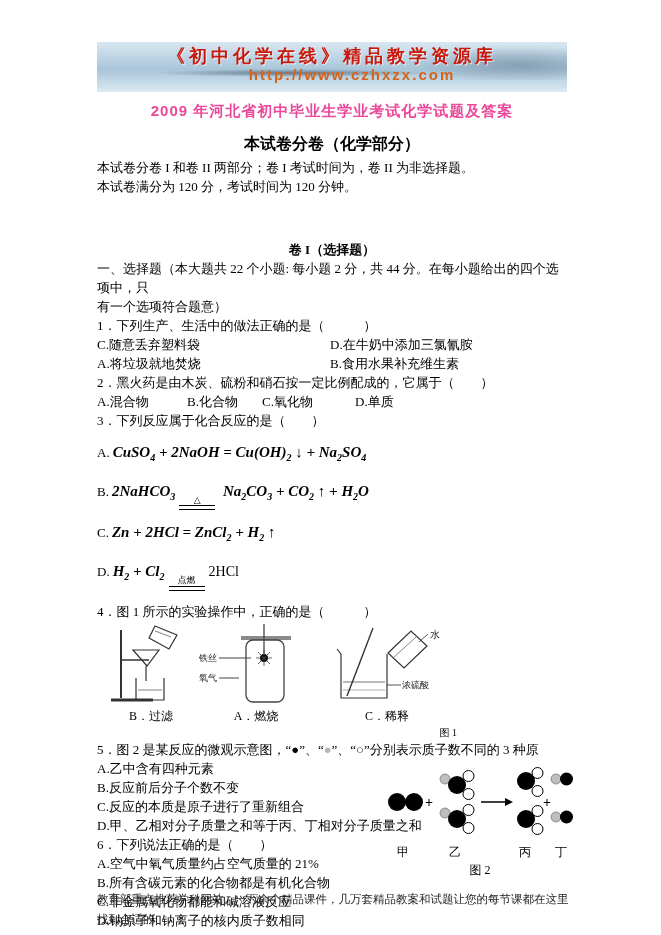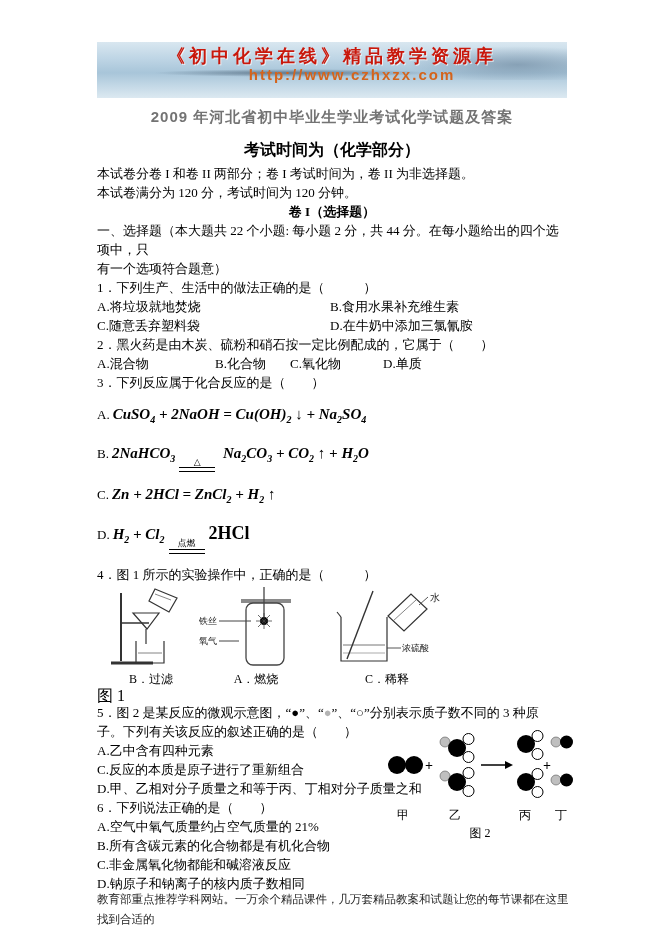--- a/index.html
+++ b/index.html
@@ -1,62 +1,62 @@
 <!DOCTYPE html>
 <html><head>
 <meta charset="utf-8">
 <style>
   html,body{margin:0;padding:0;background:#ffffff;}
   .page{position:relative;width:661px;height:935px;background:#fff;overflow:hidden;
         font-family:"Liberation Serif","DejaVu Serif",serif;color:#000;}
   .content{position:absolute;left:97px;top:0;width:470px;}
 
   
-  .banner{margin-top:42px;height:56px;position:relative;overflow:hidden;
+  .banner{margin-top:42px;height:50px;position:relative;overflow:hidden;
           background:linear-gradient(180deg,#d9e7f0 0%,#bed5e5 30%,#a8c5d9 55%,#c3d8e6 78%,#dce9f1 100%);}
   .banner::before{content:"";position:absolute;right:-10px;top:4px;width:170px;height:34px;
           background:radial-gradient(ellipse at 65% 55%, rgba(120,146,168,.75) 0%, rgba(120,146,168,0) 70%);}
   .banner::after{content:"";position:absolute;left:55px;top:27px;width:280px;height:8px;
           background:radial-gradient(ellipse, rgba(35,55,75,.55) 0%, rgba(35,55,75,0) 70%);}
   .banner-title{position:relative;z-index:2;text-align:center;color:#c9180c;font-weight:bold;
           font-size:18px;letter-spacing:4px;margin:0;padding-top:5px;line-height:1.1;
           text-shadow:1px 1px 0 rgba(255,255,255,.7);}
   .banner-url{position:relative;z-index:2;text-align:center;color:#d4641c;font-weight:bold;
           font-size:15px;letter-spacing:2px;line-height:1.1;
           font-family:"Liberation Sans",sans-serif;padding-left:40px;}
 
-  .doc-title{margin:9px 0 0;text-align:center;color:#737373;font-weight:bold;font-size:15px;
+  .doc-title{margin:9px 0 0;text-align:center;color:#ec4899;font-weight:bold;font-size:15px;
           letter-spacing:1px;font-family:"Liberation Sans",sans-serif;line-height:19px;}
 
   .paper-title{margin:14px 0 4px;font-size:16px;font-weight:bold;text-align:center;line-height:20px;}
   .line{font-size:13px;line-height:19px;white-space:pre-wrap;}
-  .bold{font-weight:bold;}
+  .bold{font-weight:bold;margin-top:44px;}
   .center{text-align:center;}
 
   .c1{display:inline-block;width:233px;}
   .w90{display:inline-block;width:90px;}
-  .w75{display:inline-block;width:75px;margin-left:28px;}
+  .w75{display:inline-block;width:75px;}
   .w93{display:inline-block;width:93px;}
 
   
   .eq{font-size:15px;line-height:22px;margin:11px 0;font-weight:bold;font-style:italic;white-space:pre-wrap;}
   .eq .lbl{font-style:normal;font-weight:normal;font-size:13px;margin-right:3px;}
   .eq sub{font-size:10px;}
-  .upright{font-style:normal;font-weight:bold;font-size:18px;margin-top:8px;}
+  .upright{font-style:normal;font-weight:normal;font-size:14px;margin-top:8px;}
   .overeq{display:inline-flex;flex-direction:column;align-items:center;vertical-align:-7px;margin:0 4px;}
   .overeq .cond{font-size:9px;font-style:normal;font-weight:normal;line-height:1.15;letter-spacing:0;}
   .overeq .dl{width:36px;height:3px;border-top:1.6px solid #000;border-bottom:1.6px solid #000;}
   .dl34{width:34px;}
 
   
   .fig1{margin-top:3px;}
   .figrow{display:flex;align-items:flex-end;}
   .figitem{text-align:center;}
   .figlab{font-size:12px;line-height:15px;margin-top:1px;}
-  .figcap{width:360px;text-align:left;font-size:16px;line-height:15px;margin-top:1px;}
+  .figcap{width:360px;text-align:right;font-size:10px;line-height:15px;margin-top:1px;}
   .fig1 svg{display:block;margin:0 auto;}
   .svgtext{font-size:9px;font-family:"Liberation Serif",serif;fill:#222;}
 
   
   .q56{position:relative;}
   .sym-gray{color:#b4b4b4;}
   .fig2{position:absolute;left:288px;top:24px;width:190px;}
   .fig2-labels{position:relative;height:15px;font-size:12px;}
   .fig2-labels span{position:absolute;top:0;}
   .f2l1{left:12px;} .f2l2{left:64px;} .f2l3{left:134px;} .f2l4{left:170px;}
@@ -71,30 +71,30 @@
 <div class="page">
   <div class="content">
 
     <div class="banner">
       <div class="banner-title">《初中化学在线》精品教学资源库</div>
       <div class="banner-url">http://www.czhxzx.com</div>
     </div>
 
     <div class="doc-title">2009 年河北省初中毕业生学业考试化学试题及答案</div>
 
-    <div class="paper-title">考试时间为（化学部分）</div>
+    <div class="paper-title">本试卷分卷（化学部分）</div>
     <div class="line">本试卷分卷 I 和卷 II 两部分；卷 I 考试时间为，卷 II 为非选择题。</div>
     <div class="line">本试卷满分为 120 分，考试时间为 120 分钟。</div>
     <div class="line bold center">卷 I（选择题）</div>
     <div class="line">一、选择题（本大题共 22 个小题: 每小题 2 分，共 44 分。在每小题给出的四个选项中，只</div>
     <div class="line">有一个选项符合题意）</div>
 
     <div class="line">1．下列生产、生活中的做法正确的是（　　　）</div>
+    <div class="line"><span class="c1">C.随意丢弃塑料袋</span><span>D.在牛奶中添加三氯氰胺</span></div>
     <div class="line"><span class="c1">A.将垃圾就地焚烧</span><span>B.食用水果补充维生素</span></div>
-    <div class="line"><span class="c1">C.随意丢弃塑料袋</span><span>D.在牛奶中添加三氯氰胺</span></div>
 
     <div class="line">2．黑火药是由木炭、硫粉和硝石按一定比例配成的，它属于（　　）</div>
     <div class="line"><span class="w90">A.混合物</span><span class="w75">B.化合物</span><span class="w93">C.氧化物</span><span>D.单质</span></div>
 
     <div class="line">3．下列反应属于化合反应的是（　　）</div>
 
     <div class="eq"><span class="lbl">A.</span><span>CuSO</span><sub>4</sub><span> + 2NaOH = Cu(OH)</span><sub>2</sub><span> ↓ + Na</span><sub>2</sub><span>SO</span><sub>4</sub></div>
 
     <div class="eq"><span class="lbl">B.</span><span>2NaHCO</span><sub>3</sub><span class="overeq"><span class="cond">△</span><span class="dl"></span></span><span> Na</span><sub>2</sub><span>CO</span><sub>3</sub><span> + CO</span><sub>2</sub><span> ↑ + H</span><sub>2</sub><span>O</span></div>
 
@@ -157,22 +157,22 @@
           <div class="figlab">C．稀释</div>
         </div>
 
 
       </div>
       <div class="figcap">图 1</div>
     </div>
 
     <div class="q56">
       <div class="line"><span>5．图 2 是某反应的微观示意图，“</span><span>●</span><span>”、“</span><span class="sym-gray">●</span><span>”、“</span><span>○</span><span>”分别表示质子数不同的 3 种原</span></div>
-      <div class="line">子。下列有关该反应的叙述正确的是（　　）</div>
       <div class="line">A.乙中含有四种元素</div>
+      <div class="line">B.反应前后分子个数不变</div>
       <div class="line">C.反应的本质是原子进行了重新组合</div>
       <div class="line">D.甲、乙相对分子质量之和等于丙、丁相对分子质量之和</div>
       <div class="line">6．下列说法正确的是（　　）</div>
       <div class="line">A.空气中氧气质量约占空气质量的 21%</div>
       <div class="line">B.所有含碳元素的化合物都是有机化合物</div>
       <div class="line">C.非金属氧化物都能和碱溶液反应</div>
       <div class="line">D.钠原子和钠离子的核内质子数相同</div>
 
       <div class="fig2">
         <svg width="190" height="76" viewBox="0 0 190 76">

